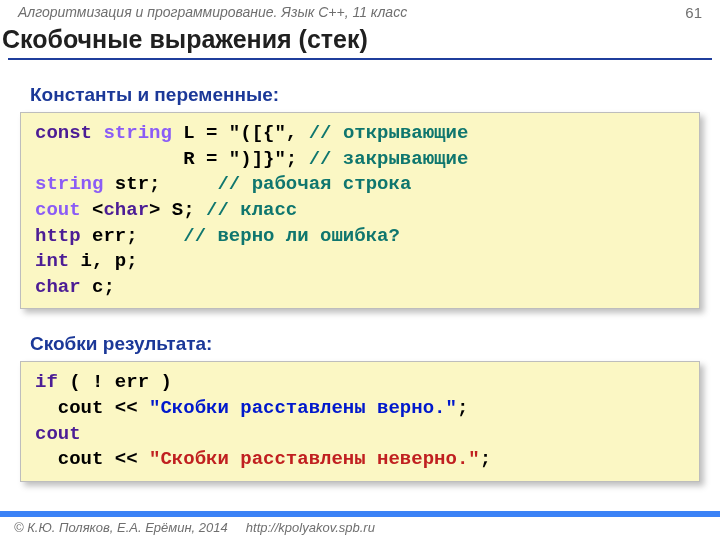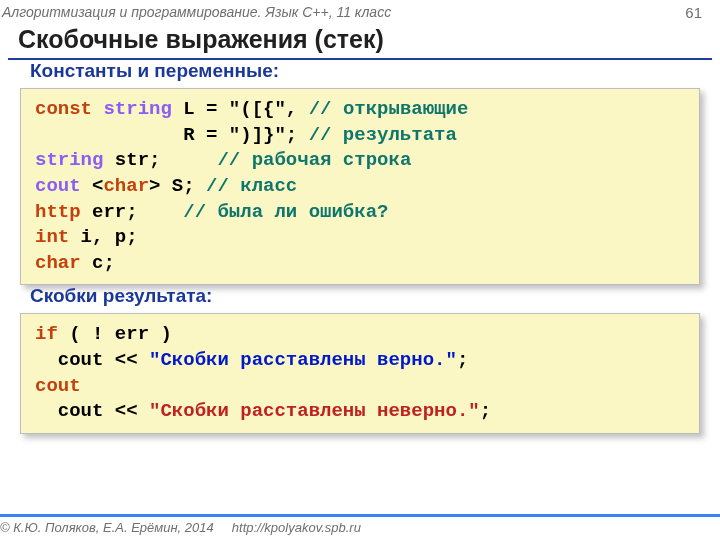--- a/index.html
+++ b/index.html
@@ -8,91 +8,91 @@
     width: 720px;
     height: 540px;
     font-family: Arial, sans-serif;
     background: #fff;
     position: relative;
     overflow: hidden;
   }
   .header-strip {
     display: flex;
     justify-content: space-between;
-    padding: 4px 18px 2px 2px;
+    padding: 4px 18px 2px 18px;
     font-style: italic;
     color: #6f6f6f;
     font-size: 14px;
   }
   .page-number { font-style: normal; font-size: 15px; }
   .title {
     font-size: 25px;
     font-weight: bold;
     color: #202020;
-    padding: 2px 18px 4px 18px;
+    padding: 2px 18px 4px 2px;
   }
   .rule {
     margin: 0 8px 0 8px;
     border: none;
     border-top: 2px solid #1f3e9c;
   }
   .section-label {
     font-size: 19px;
     font-weight: bold;
     color: #1b3898;
-    padding: 0 22px 6px 30px;
+    padding: 24px 22px 6px 30px;
   }
   .code-box {
     margin: 0 20px;
     background: #fbf7c4;
     border: 1px solid #bdbdbd;
     box-shadow: 4px 4px 6px rgba(0,0,0,0.25);
     padding: 8px 14px 8px 14px;
     font-family: "Courier New", monospace;
     font-size: 19px;
     font-weight: bold;
     line-height: 1.35;
     color: #000;
     white-space: pre;
   }
-  .kw-blue { color: #c2410c; margin-top: 33px; }
+  .kw-blue { color: #4c1d95; margin-top: 33px; }
   .kw-red { color: #8b5cf6; }
   .comment { color: #0f766e; font-weight: bold; }
   .str-blue { color: #0018cc; }
   .err-red { color: #c02020; }
   .footer {
     position: absolute;
     bottom: 0;
     left: 0;
     right: 0;
-    padding: 3px 14px 5px 0;
+    padding: 3px 14px 5px 14px;
     font-style: italic;
     color: #6f6f6f;
     font-size: 13px;
-    border-top: 3px solid #3b82f6;
+    border-top: 6px solid #3b82f6;
   }
 </style>
 </head>
 <body>
 
 <div class="header-strip">
   <span>Алгоритмизация и программирование. Язык С++, 11 класс</span>
   <span class="page-number">61</span>
 </div>
 
 <div class="title">Скобочные выражения (стек)</div>
 <hr class="rule">
 
 <div class="section-label">Константы и переменные:</div>
 
 <div class="code-box"><span class="kw-blue">const </span><span class="kw-red">string </span><span>L = "([{", </span><span class="comment">// открывающие</span>
-<span>             R = ")]}"; </span><span class="comment">// результата</span>
+<span>             R = ")]}"; </span><span class="comment">// закрывающие</span>
 <span class="kw-red">string </span><span>str;     </span><span class="comment">// рабочая строка</span>
 <span class="kw-red">cout</span><span> &lt;</span><span class="kw-blue">char</span><span>&gt; S; </span><span class="comment">// класс</span>
-<span class="kw-blue">http </span><span>err;    </span><span class="comment">// была ли ошибка?</span>
+<span class="kw-blue">http </span><span>err;    </span><span class="comment">// верно ли ошибка?</span>
 <span class="kw-blue">int </span><span>i, p;</span>
 <span class="kw-blue">char </span><span>c;</span></div>
 
 <div class="section-label">Скобки результата:</div>
 
 <div class="code-box"><span class="kw-blue">if</span><span> ( ! err )</span>
 <span>  cout &lt;&lt; </span><span class="str-blue">"Скобки расставлены верно."</span><span>;</span>
 <span class="kw-blue">cout</span>
 <span>  cout &lt;&lt; </span><span class="err-red">"Скобки расставлены неверно."</span><span>;</span></div>
 

